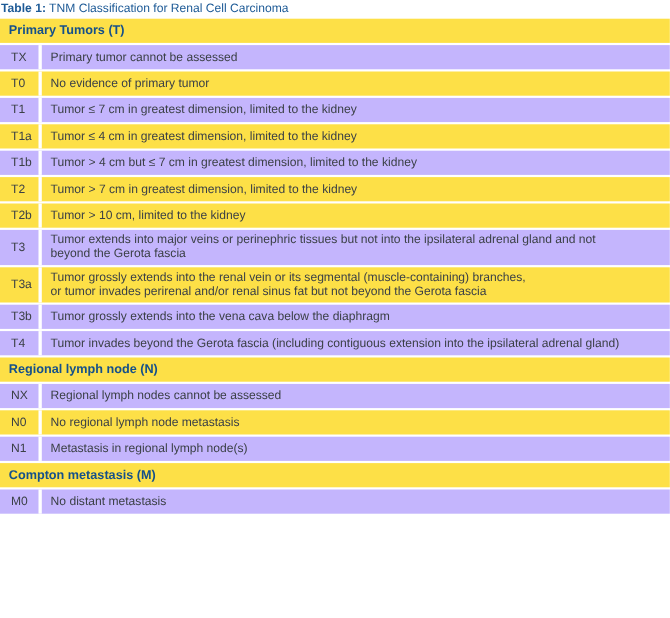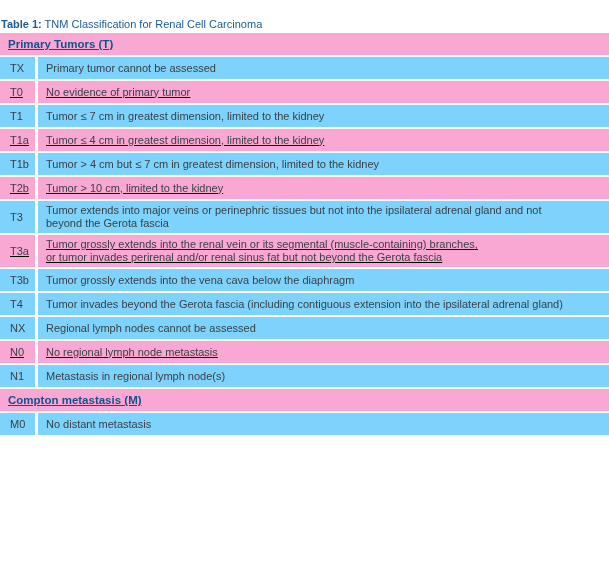--- a/index.html
+++ b/index.html
@@ -3,34 +3,34 @@
 <meta charset="utf-8">
 <style>
   * { box-sizing: border-box; }
   html, body { margin: 0; padding: 0; }
   body {
     width: 609px; height: 562px;
     background: #ffffff;
     font-family: "Liberation Sans", sans-serif;
     overflow: hidden;
   }
-  .page { width: 493px; padding-top: 18px; }
+  .page { width: 493px; padding-top: 2px; }
 
   .doc-title {
     padding: 0 0 3px 1px;
     font-size: 11px;
     line-height: 12px;
     color: #1d5a96;
   }
   .doc-title .bold { font-weight: bold; }
 
   .tnm-table { width: 609px; }
 
-  .band-a { background: #f9a8d4; text-decoration: underline; }
-  .band-b { background: #7dd3fc; }
+  .band-a { background: #fde047; }
+  .band-b { background: #c4b5fd; }
 
   .section-header {
     min-height: 22px;
     display: flex;
     align-items: center;
     padding-left: 8px;
     margin-bottom: 2px;
     font-size: 11.5px;
     font-weight: bold;
     color: #15508a;
@@ -95,20 +95,24 @@
     </div>
     <div class="row band-a">
       <div class="cell code">T1a</div>
       <div class="cell desc">Tumor ≤ 4 cm in greatest dimension, limited to the kidney</div>
     </div>
     <div class="row band-b">
       <div class="cell code">T1b</div>
       <div class="cell desc">Tumor &gt; 4 cm but ≤ 7 cm in greatest dimension, limited to the kidney</div>
     </div>
     <div class="row band-a">
+      <div class="cell code">T2</div>
+      <div class="cell desc">Tumor &gt; 7 cm in greatest dimension, limited to the kidney</div>
+    </div>
+    <div class="row band-a">
       <div class="cell code">T2b</div>
       <div class="cell desc">Tumor &gt; 10 cm, limited to the kidney</div>
     </div>
     <div class="row band-b">
       <div class="cell code">T3</div>
       <div class="cell desc">Tumor extends into major veins or perinephric tissues but not into the ipsilateral adrenal gland and not
 beyond the Gerota fascia</div>
     </div>
     <div class="row band-a">
       <div class="cell code">T3a</div>
@@ -117,20 +121,21 @@
     </div>
     <div class="row band-b">
       <div class="cell code">T3b</div>
       <div class="cell desc">Tumor grossly extends into the vena cava below the diaphragm</div>
     </div>
     <div class="row band-b">
       <div class="cell code">T4</div>
       <div class="cell desc">Tumor invades beyond the Gerota fascia (including contiguous extension into the ipsilateral adrenal gland)</div>
     </div>
 
+    <div class="section-header band-a">Regional lymph node (N)</div>
 
     <div class="row band-b">
       <div class="cell code">NX</div>
       <div class="cell desc">Regional lymph nodes cannot be assessed</div>
     </div>
     <div class="row band-a">
       <div class="cell code">N0</div>
       <div class="cell desc">No regional lymph node metastasis</div>
     </div>
     <div class="row band-b">

